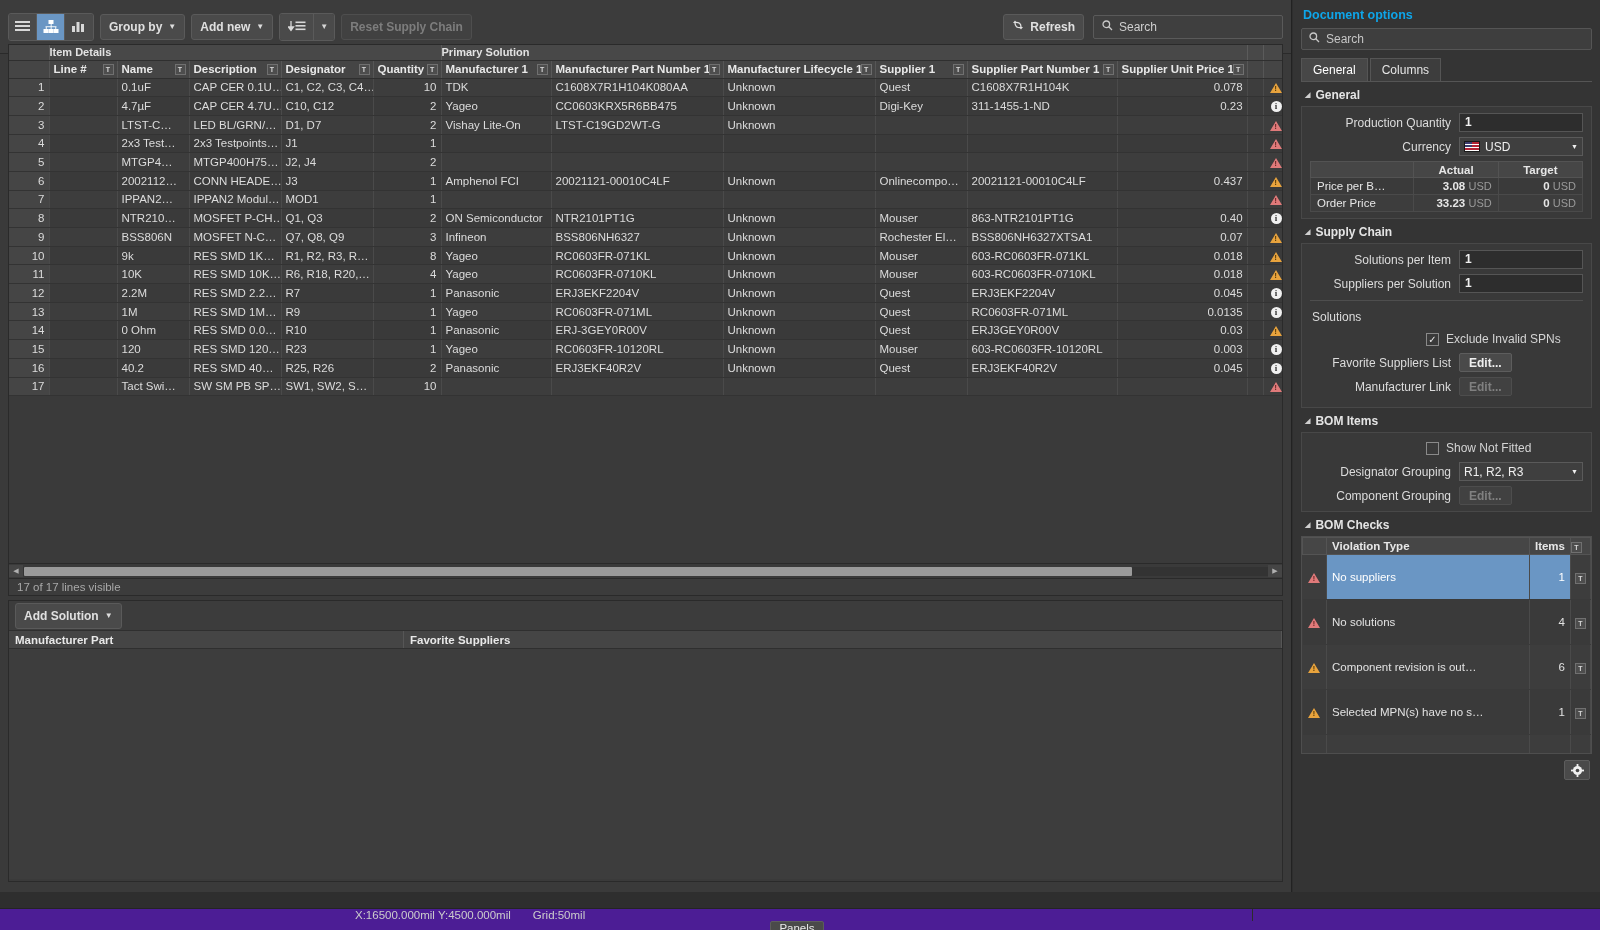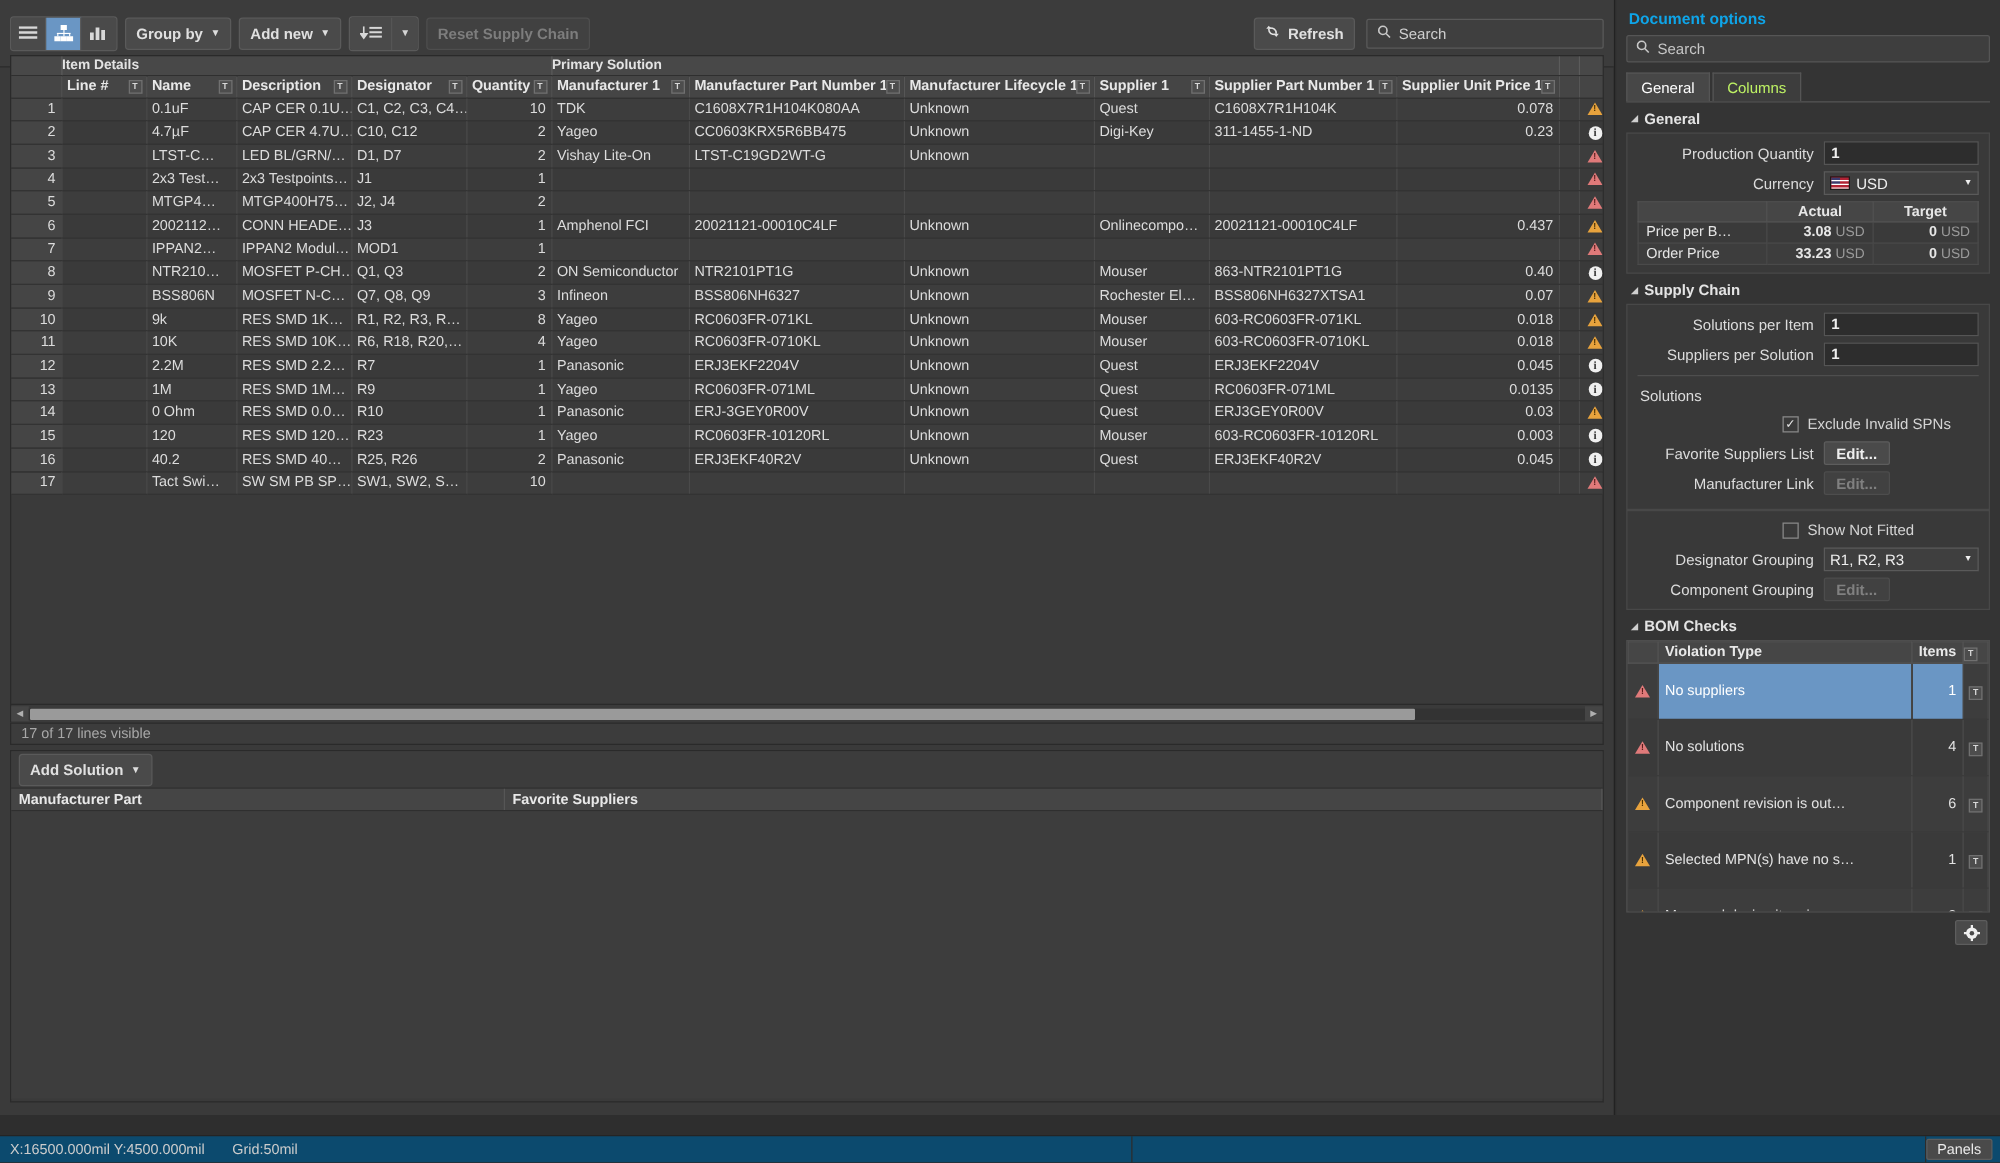--- a/index.html
+++ b/index.html
@@ -127,21 +127,21 @@
   .sol-body { height: 230px; background: #3d3d3d; }
 
   
   .rpanel { position: absolute; left: 1293px; top: 0; width: 307px; height: 892px;
             background: #343434; padding: 6px 8px; }
   .rpanel-title { font-size: 12.5px; font-weight: bold; color: #0ea5e9; padding: 2px 2px 6px 2px; }
   .rsearch { display: flex; align-items: center; gap: 6px; height: 22px; padding: 0 7px;
              background: #3e3e3e; border: 1px solid #555; border-radius: 2px;
              color: #c6c6c6; font-size: 12px; margin-bottom: 8px; }
   .tabs { display: flex; border-bottom: 1px solid #555; }
-  .tab { padding: 4px 11px; font-size: 12px; color: #bef264; background: #3d3d3d;
+  .tab { padding: 4px 11px; font-size: 12px; color: #e5e5e5; background: #3d3d3d;
          border: 1px solid #555; border-bottom: none; margin-right: 2px; cursor: pointer; }
   .tab.active { background: #474747; color: #fff; }
   .sect-hdr { display: flex; align-items: center; gap: 5px; font-size: 12px; font-weight: bold;
               color: #e4e4e4; padding: 6px 2px 4px 4px; cursor: pointer; }
   .arw { font-size: 7px; color: #cfcfcf; }
   .sect-body { background: #393939; border: 1px solid #484848; padding: 6px 8px; }
   .frow { display: flex; align-items: center; margin-bottom: 5px; }
   .flabel { flex: 1; text-align: right; padding-right: 8px; font-size: 12px; color: #dcdcdc; }
   .finput { width: 124px; height: 19px; background: #2d2d2d; border: 1px solid #555;
             color: #f0f0f0; font-size: 12px; font-weight: bold; padding: 0 5px; line-height: 17px; }
@@ -184,22 +184,22 @@
   .bc-table td.c-items { text-align: right; width: 40px; }
   .bc-table td.c-f { width: 20px; text-align: center; padding: 0; }
   .bc-table tr.sel td.c-name, .bc-table tr.sel td.c-items { background: #6a96c4; color: #fff; }
   .bc-box { border: 1px solid #4e4e4e; background: #3d3d3d; height: 218px; overflow: hidden; }
   .gear-row { display: flex; justify-content: flex-end; padding: 6px 2px 0 0; }
   .gear-btn { width: 26px; height: 20px; background: #4a4a4a; border: 1px solid #5d5d5d;
               border-radius: 2px; display: flex; align-items: center; justify-content: center; cursor: pointer; }
 
   
   .statusbar { position: absolute; left: 0; bottom: 0; width: 1600px; height: 22px;
-               background: #0c4a6e; border-top: 1px solid #242424;
-               display: flex; align-items: center; }
+               background: #4c1d95; border-top: 1px solid #242424;
+               display: flex; align-items: center; flex-direction: column; }
   .sb-seg { height: 22px; display: flex; align-items: center; padding: 0 8px;
             font-size: 11.5px; color: #cccccc; border-right: 1px solid #2c2c2c; }
   .sb-fill { flex: 1; height: 22px; border-right: 1px solid #2c2c2c; }
   .panels-btn { height: 17px; margin-right: 6px; padding: 0 8px; background: #4a4a4a;
                 border: 1px solid #5d5d5d; border-radius: 2px; font-size: 11.5px;
                 color: #eaeaea; display: flex; align-items: center; cursor: pointer; }
   .bottom-strip { position: absolute; left: 0; bottom: 22px; width: 1600px; height: 16px;
                   background: #2e2e2e; }
 </style>
 </head>
@@ -733,20 +733,24 @@
         </div>
       </div>
       <div class="frow">
         <div class="flabel">Manufacturer Link</div>
         <div style="width:124px">
           <span class="btn-sm disabled" style="display:inline-flex;align-items:center;justify-content:center">Edit...</span>
         </div>
       </div>
     </div>
 
+    <div class="sect-hdr">
+      <span class="arw">◢</span>
+      <span>BOM Items</span>
+    </div>
     <div class="sect-body">
       <div class="cbrow" style="margin-top:2px">
         <span class="cbox"></span>
         <span>Show Not Fitted</span>
       </div>
       <div class="frow">
         <div class="flabel">Designator Grouping</div>
         <div class="fselect">
           <span>R1, R2, R3</span>
           <span class="caret">▼</span>

